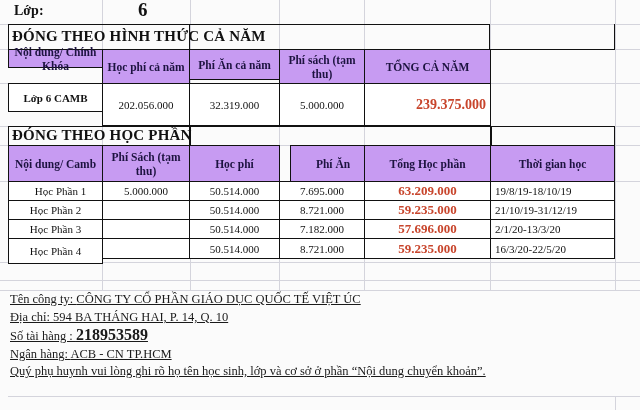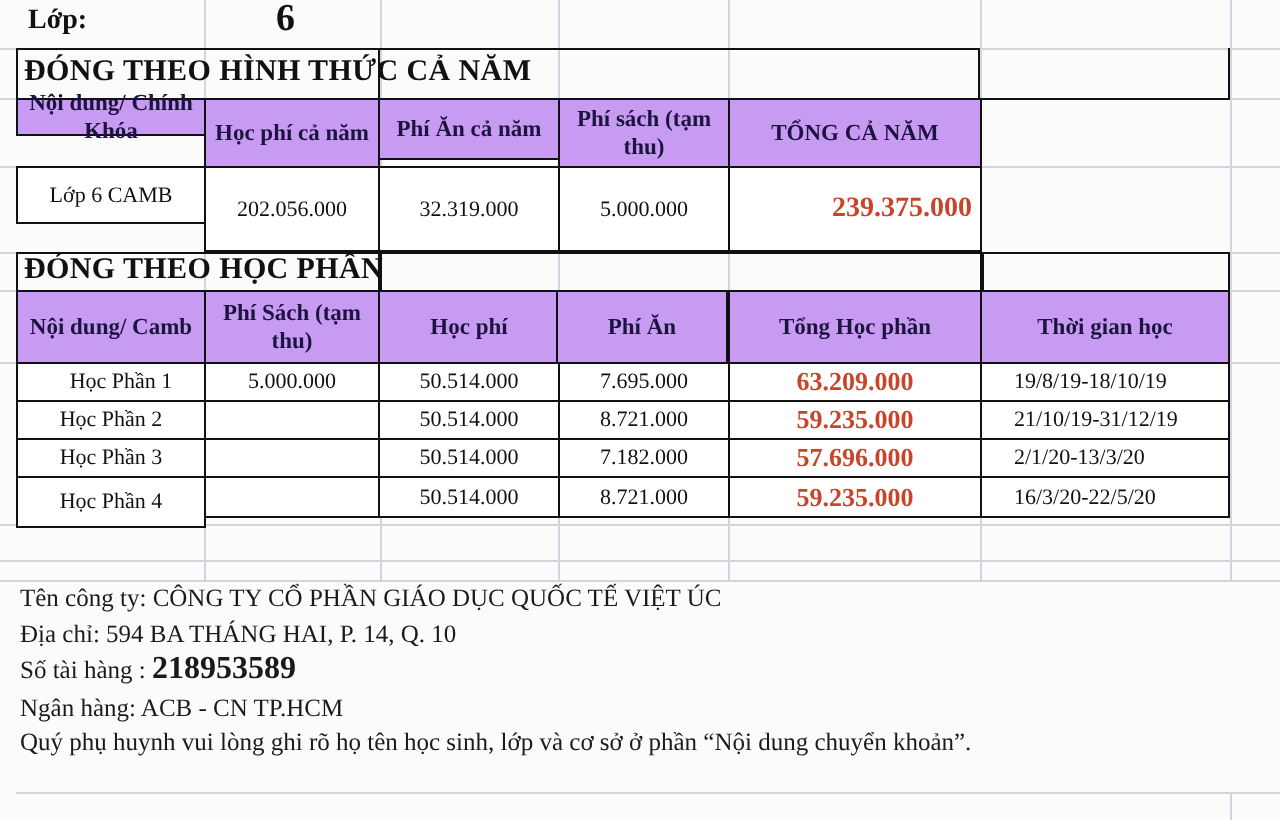--- a/index.html
+++ b/index.html
@@ -9,23 +9,23 @@
     font-family: "Liberation Serif", "DejaVu Serif", serif;
     color:#111;
   }
   .abs { position:absolute; box-sizing:border-box; }
   .gv { position:absolute; top:0; width:1px; background:#d4d4dc; }
   .gh { position:absolute; left:0; height:1px; background:#d4d4dc; }
   .cell { position:absolute; box-sizing:border-box; display:flex; align-items:center; justify-content:center; text-align:center; }
   .hdr { background:#c79bf2; font-weight:bold; color:#1d1340; font-size:11.5px; line-height:14px; border:1.5px solid #111; }
   .dat { background:#fff; font-size:11px; border:1px solid #111; }
   .red { color:#c8452c; font-weight:bold; }
-  .left { justify-content:flex-start; padding-left:16px; }
+  .left { justify-content:flex-start; padding-left:4px; }
   .sec { font-weight:bold; font-size:15px; letter-spacing:0.2px; }
-  .foot { position:absolute; left:10px; font-size:12.5px; color:#1a1a1a; white-space:nowrap; }
+  .foot { position:absolute; left:10px; font-size:12.5px; color:#1a1a1a; white-space:nowrap;text-decoration:underline; }
 </style>
 </head>
 <body>
 
 <div>
   <div class="gv" style="left:102px;height:290px"></div>
   <div class="gv" style="left:190px;height:290px"></div>
   <div class="gv" style="left:279px;height:290px"></div>
   <div class="gv" style="left:364px;height:290px"></div>
   <div class="gv" style="left:490px;height:290px"></div>
@@ -49,37 +49,37 @@
   <div class="abs" style="left:189px;top:24px;width:302px;height:26px;border-left:1.5px solid #111;"></div>
   <div class="abs" style="left:364px;top:24px;width:251px;height:26px;border-right:1.5px solid #111;border-bottom:1.5px solid #111;"></div>
   <div class="abs sec" style="left:12px;top:28px">ĐÓNG THEO HÌNH THỨC CẢ NĂM</div>
 
   <div class="cell hdr" style="left:8px;top:49px;width:95px;height:19px">Nội dung/ Chính Khóa</div>
   <div class="cell hdr" style="left:102px;top:49px;width:88px;height:35px">Học phí cả năm</div>
   <div class="cell hdr" style="left:189px;top:49px;width:91px;height:31px">Phí Ăn cả năm</div>
   <div class="cell hdr" style="left:279px;top:49px;width:86px;height:35px">Phí sách (tạm thu)</div>
   <div class="cell hdr" style="left:364px;top:49px;width:127px;height:35px">TỔNG CẢ NĂM</div>
 
-  <div class="cell dat" style="left:8px;top:83px;width:95px;height:29px;font-weight:normal">Lớp 6 CAMB</div>
+  <div class="cell dat" style="left:8px;top:83px;width:95px;height:29px;font-weight:bold">Lớp 6 CAMB</div>
   <div class="cell dat" style="left:102px;top:83px;width:88px;height:43px">202.056.000</div>
   <div class="cell dat" style="left:189px;top:83px;width:91px;height:43px">32.319.000</div>
   <div class="cell dat" style="left:279px;top:83px;width:86px;height:43px">5.000.000</div>
   <div class="cell dat red" style="left:364px;top:83px;width:127px;height:43px;justify-content:flex-end;padding-right:4px;font-size:14px">239.375.000</div>
 </div>
 
 <div>
   <div class="abs" style="left:8px;top:126px;width:607px;height:20px;border-left:1.5px solid #111;border-right:1.5px solid #111;border-top:1.5px solid #111;"></div>
   <div class="abs" style="left:189px;top:126px;width:1.5px;height:20px;background:#111"></div>
   <div class="abs" style="left:490px;top:126px;width:1.5px;height:20px;background:#111"></div>
   <div class="abs sec" style="left:12px;top:127px">ĐÓNG THEO HỌC PHẦN</div>
 
   <div class="cell hdr" style="left:8px;top:145px;width:95px;height:37px">Nội dung/ Camb</div>
   <div class="cell hdr" style="left:102px;top:145px;width:88px;height:37px">Phí Sách (tạm thu)</div>
   <div class="cell hdr" style="left:189px;top:145px;width:91px;height:37px">Học phí</div>
-  <div class="cell hdr" style="left:278px;top:145px;width:86px;height:37px">Phí Ăn</div>
+  <div class="cell hdr" style="left:290px;top:145px;width:86px;height:37px">Phí Ăn</div>
   <div class="cell hdr" style="left:364px;top:145px;width:127px;height:37px">Tổng Học phần</div>
   <div class="cell hdr" style="left:490px;top:145px;width:125px;height:37px">Thời gian học</div>
 
   <div class="cell dat" style="left:8px;top:181px;width:105px;height:20px">Học Phần 1</div>
   <div class="cell dat" style="left:102px;top:181px;width:88px;height:20px">5.000.000</div>
   <div class="cell dat" style="left:189px;top:181px;width:91px;height:20px">50.514.000</div>
   <div class="cell dat" style="left:279px;top:181px;width:86px;height:20px">7.695.000</div>
   <div class="cell dat red" style="left:364px;top:181px;width:127px;height:20px;font-size:13px">63.209.000</div>
   <div class="cell dat left" style="left:490px;top:181px;width:125px;height:20px">19/8/19-18/10/19</div>
 

